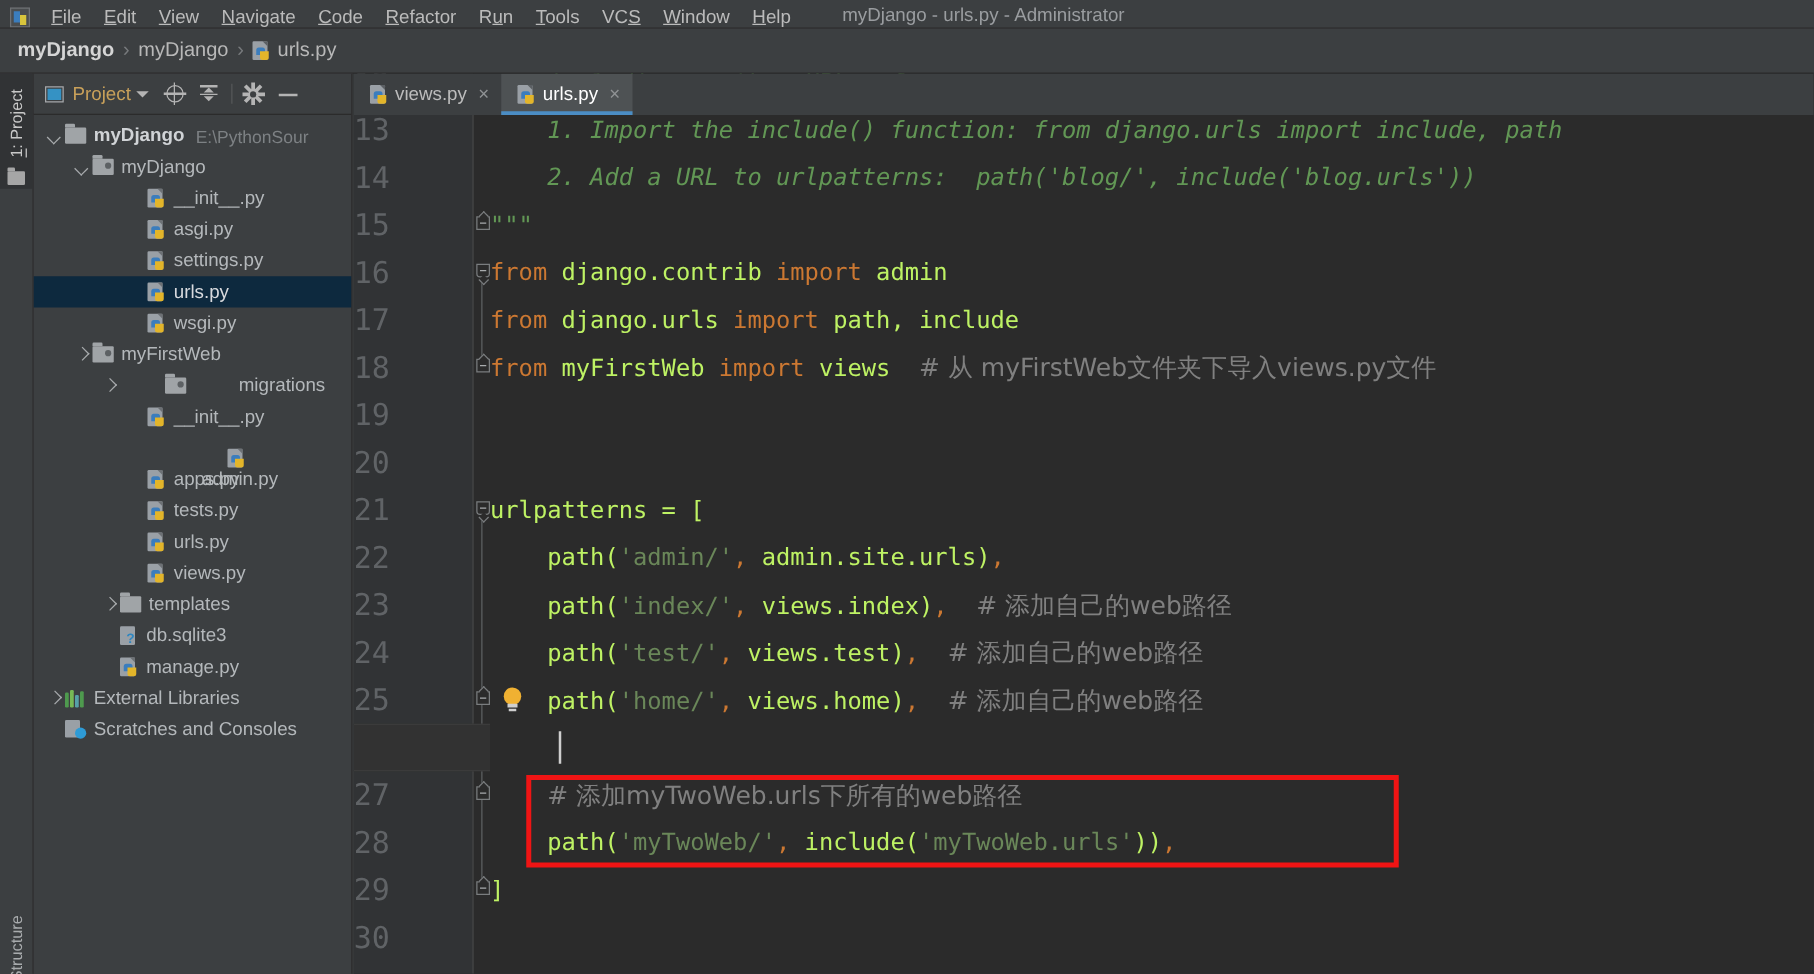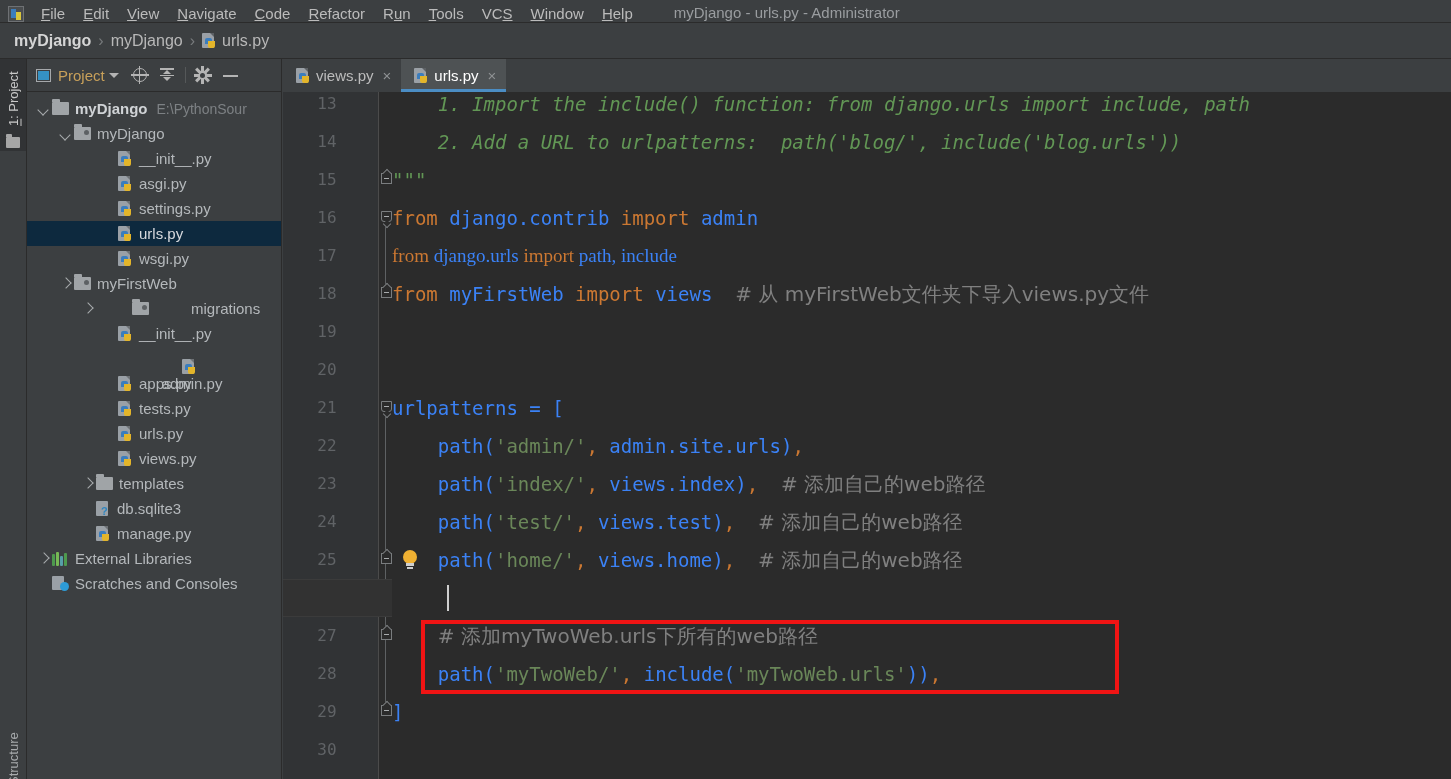--- a/index.html
+++ b/index.html
@@ -268,42 +268,42 @@
     position:absolute; top:0; left:95px; width:1px; height:720px; background:#4b4b4b;
   }
   #fold-rail {
     position:absolute; top:0; left:96px; width:13px; height:720px; background:#2b2b2b;
   }
   #code-surface {
     position: absolute; top: 0; left: 109px; width: 1059px; height: 720px;
     background: #2b2b2b;
   }
   .lnum {
-    position: absolute; right: 8px; width: 88px; text-align: center;
-    color: #606366; font-size: 16px;
+    position: absolute; right: 8px; width: 88px; text-align: left;
+    color: #606366; font-size: 24px;
     font-family: "DejaVu Sans Mono", "Liberation Mono", monospace;
     line-height: 38px; height: 38px;
   }
   .lnum.current { color: #a4a3a3; }
   .codeline {
     position: absolute; left: 0; width: 1059px; height: 38px; line-height: 38px;
     font-family: "DejaVu Sans Mono", "Liberation Mono", monospace;
     font-size: 19px; white-space: pre; color: #a9b7c6;
   }
   .cur-line-bg {
     position: absolute; left: 0; width: 1168px; height: 38px;
     background: #323232; border-top: 1px solid #3b3b3b; border-bottom: 1px solid #3b3b3b;
   }
   .cur-gutter-bg {
     position: absolute; left: 0; width: 96px; height: 38px; background: #3a3a3a;
   }
   .s-kw   { color: #cc7832; }
   .s-str  { color: #6a8759; }
   .s-doc  { color: #629755; font-style: italic; }
-  .s-txt  { color: #3b82f6; }
+  .s-txt  { color: #bef264; }
   .s-com-cn { color: #808080; font-family: "DejaVu Sans", sans-serif; font-size: 20px; }
   
   .fold {
     position: absolute; left: 1px; width: 13px; height: 38px;
   }
   .fold .box {
     position:absolute; left:1px; top:12px; width:11px; height:11px;
     border:1px solid #7a7d7f; background:#2b2b2b; box-sizing:border-box;
   }
   .fold .box::after {
@@ -646,21 +646,21 @@
           <div class="tip"></div>
         </div>
       </div>
     <div class="cur-line-bg" style="top: 520px; left: 0px;"></div>
       <div id="code-surface">
         <div class="codeline" style="top: -12px;"><span class="s-doc">    including another URLconf</span></div>
         <div class="codeline" style="top: 26px;"><span class="s-doc">    1. Import the include() function: from django.urls import include, path</span></div>
         <div class="codeline" style="top: 64px;"><span class="s-doc">    2. Add a URL to urlpatterns:  path('blog/', include('blog.urls'))</span></div>
         <div class="codeline" style="top: 102px;"><span class="s-doc">"""</span></div>
         <div class="codeline" style="top: 140px;"><span class="s-kw">from</span><span class="s-txt"> django.contrib </span><span class="s-kw">import</span><span class="s-txt"> admin</span></div>
-        <div class="codeline" style="top: 178px; font-family: Liberation Serif, serif;"><span class="s-kw">from</span><span class="s-txt"> django.urls </span><span class="s-kw">import</span><span class="s-txt"> path, include</span></div>
+        <div class="codeline" style="top: 178px;"><span class="s-kw">from</span><span class="s-txt"> django.urls </span><span class="s-kw">import</span><span class="s-txt"> path, include</span></div>
         <div class="codeline" style="top: 216px;"><span class="s-kw">from</span><span class="s-txt"> myFirstWeb </span><span class="s-kw">import</span><span class="s-txt"> views  </span><span class="s-com-cn"># 从 myFirstWeb文件夹下导入views.py文件</span></div>
         <div class="codeline" style="top: 254px;"></div>
         <div class="codeline" style="top: 292px;"></div>
         <div class="codeline" style="top: 330px;"><span class="s-txt">urlpatterns = [</span></div>
         <div class="codeline" style="top: 368px;"><span class="s-txt">    path(</span><span class="s-str">'admin/'</span><span class="s-kw">,</span><span class="s-txt"> admin.site.urls)</span><span class="s-kw">,</span></div>
         <div class="codeline" style="top: 406px;"><span class="s-txt">    path(</span><span class="s-str">'index/'</span><span class="s-kw">,</span><span class="s-txt"> views.index)</span><span class="s-kw">,</span><span class="s-txt">  </span><span class="s-com-cn"># 添加自己的web路径</span></div>
         <div class="codeline" style="top: 444px;"><span class="s-txt">    path(</span><span class="s-str">'test/'</span><span class="s-kw">,</span><span class="s-txt"> views.test)</span><span class="s-kw">,</span><span class="s-txt">  </span><span class="s-com-cn"># 添加自己的web路径</span></div>
         <div class="codeline" style="top: 482px;"><span class="s-txt">    path(</span><span class="s-str">'home/'</span><span class="s-kw">,</span><span class="s-txt"> views.home)</span><span class="s-kw">,</span><span class="s-txt">  </span><span class="s-com-cn"># 添加自己的web路径</span></div>
         <div class="codeline" style="top: 520px;"></div>
         <div class="codeline" style="top: 558px;"><span class="s-txt">    </span><span class="s-com-cn"># 添加myTwoWeb.urls下所有的web路径</span></div>

